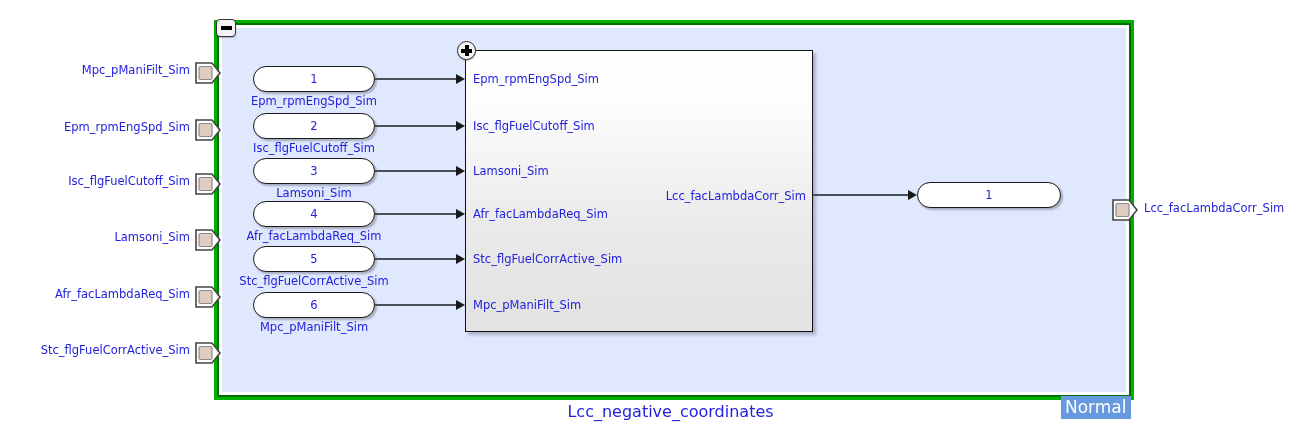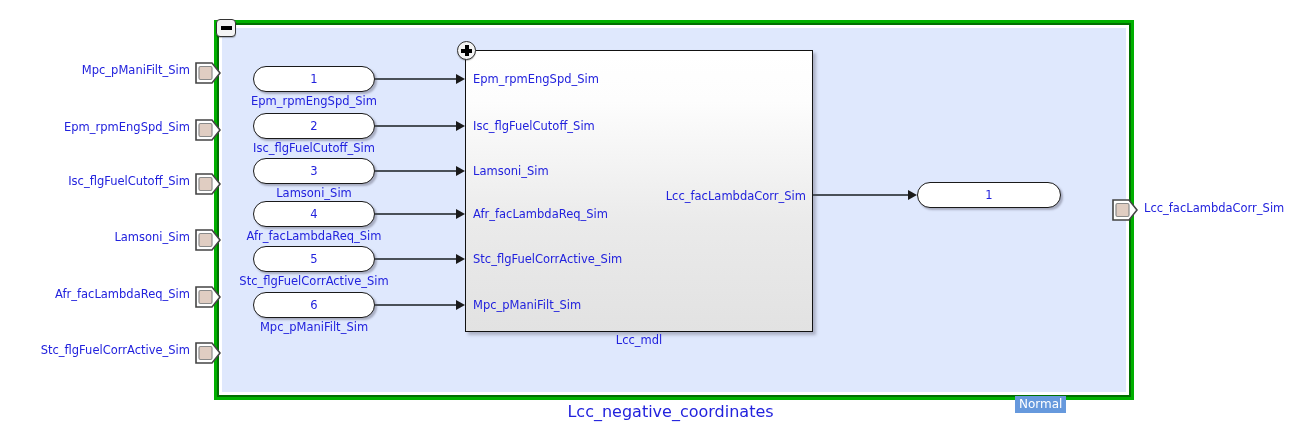--- a/index.html
+++ b/index.html
@@ -155,25 +155,25 @@
     position: absolute;
     width: 0; height: 0;
     border-top: 5px solid transparent;
     border-bottom: 5px solid transparent;
     border-left: 9px solid #1a1a1a;
   }
 
   
   #normal-badge {
     position: absolute;
-    left: 991px;
+    left: 1037px;
     top: 396px;
     background: #6699dd;
     color: #ffffff;
-    font-size: 12px;
+    font-size: 17px;
     padding: 1px 4px 2px 4px;
     white-space: nowrap;
   }
 
   #diagram-title {
     position: absolute;
     left: 0;
     top: 402px;
     width: 1293px;
     text-align: center;
@@ -296,21 +296,20 @@
 
   <div id="lcc-mdl">
     <div class="mdl-inlabel" style="top:21px;">Epm_rpmEngSpd_Sim</div>
     <div class="mdl-inlabel" style="top:68px;">Isc_flgFuelCutoff_Sim</div>
     <div class="mdl-inlabel" style="top:113px;">Lamsoni_Sim</div>
     <div class="mdl-inlabel" style="top:156px;">Afr_facLambdaReq_Sim</div>
     <div class="mdl-inlabel" style="top:201px;">Stc_flgFuelCorrActive_Sim</div>
     <div class="mdl-inlabel" style="top:247px;">Mpc_pManiFilt_Sim</div>
     <div class="mdl-outlabel" style="top:138px;">Lcc_facLambdaCorr_Sim</div>
   </div>
-  <div class="lbl lbl-c" style="left:441px; top:334px; width:348px;">Lcc_mdl</div>
 
   <div class="wire" style="left:789px; top:194px; width:98px;"></div>
   <div class="arrow" style="left:884px; top:190px;"></div>
 
   <div class="inport-blk" style="left:893px; top:182px; width:144px;">
     <span>1</span>
   </div>
 
   <div class="handle" id="collapse-handle">
     <span class="bar-h"></span>

